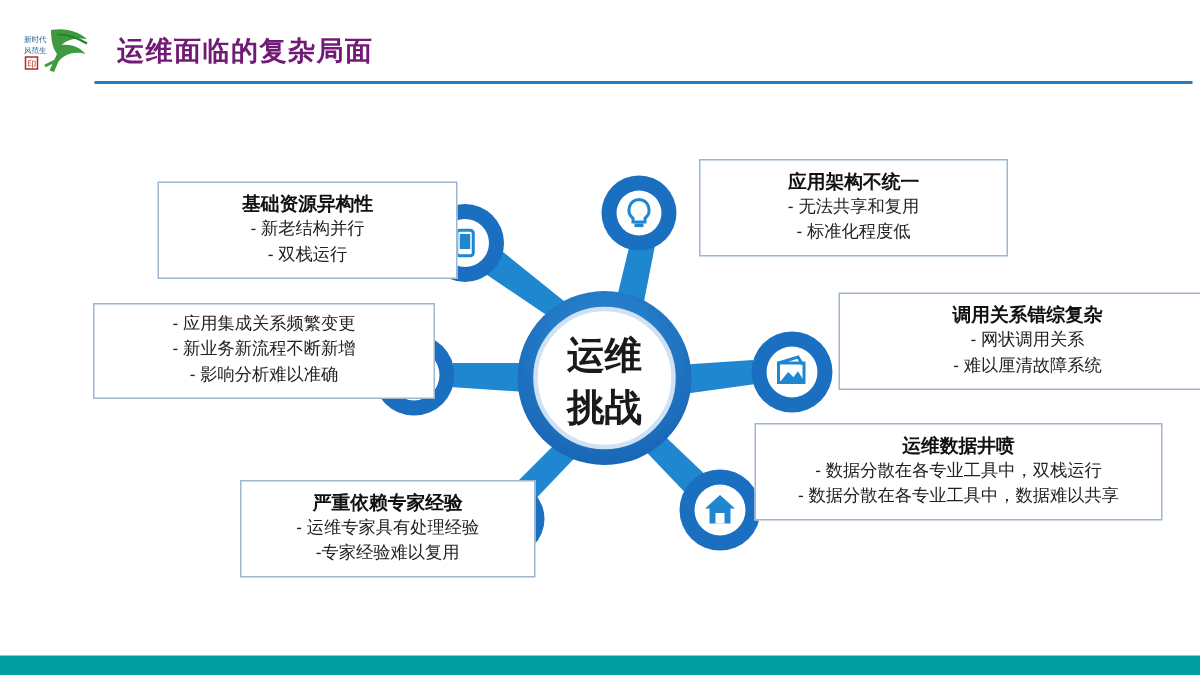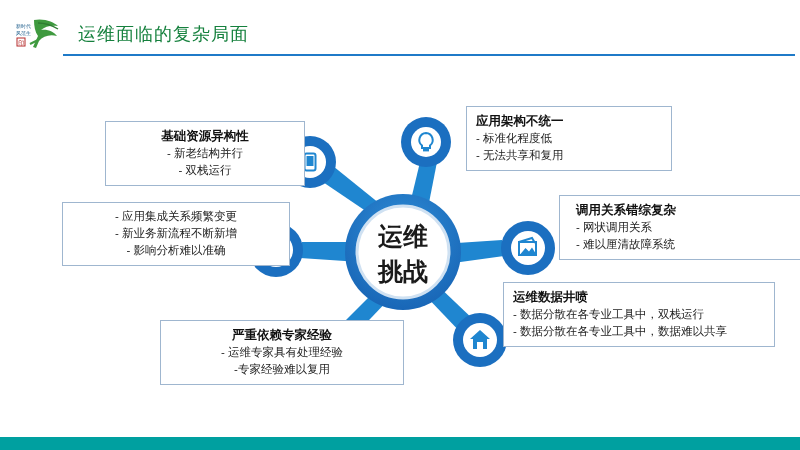--- a/index.html
+++ b/index.html
@@ -8,21 +8,21 @@
     background:#ffffff;
     font-family:"Liberation Sans","DejaVu Sans",sans-serif;
   }
   #slide{position:absolute;inset:0;}
 
   
   .logo{position:absolute;left:14px;top:14px;width:52px;height:40px;}
   .logo svg{display:block;}
   .page-title{
     position:absolute;left:78px;top:22px;
-    font-size:18px;font-weight:normal;color:#15803d;letter-spacing:1px;
+    font-size:18px;font-weight:bold;color:#701a75;letter-spacing:1px;
     white-space:nowrap;
   }
   .title-rule{
     position:absolute;left:63px;top:54px;width:732px;height:2px;
     background:#1f7ac8;
   }
   .footer-bar{
     position:absolute;left:0;bottom:0;width:800px;height:13px;
     background:#00a0a0;
   }
@@ -41,26 +41,26 @@
     color:#2b2b2b;
   }
   .callout .c-title{
     font-size:12.5px;font-weight:bold;color:#111111;
     line-height:18px;white-space:nowrap;
   }
   .callout .c-line{
     font-size:11.5px;color:#222222;line-height:17px;white-space:nowrap;
   }
   .align-right{text-align:center;}
-  .align-left{text-align:left;}
+  .align-left{text-align:center;}
 
   
   #box-infra   {left:105px;top:121px;width:200px;}
   #box-change  {left:62px; top:202px;width:228px;}
-  #box-expert  {left:160px;top:320px;width:244px;}
+  #box-expert  {left:160px;top:320px;width:197px;}
   #box-arch    {left:466px;top:106px;width:206px;}
   #box-call    {left:559px;top:195px;width:245px;padding-left:16px;}
   #box-data    {left:503px;top:282px;width:272px;}
 </style>
 </head>
 <body>
 
 <div id="slide">
 
   <div class="logo">
@@ -183,22 +183,22 @@
   </div>
 
   <div class="callout align-right" id="box-expert">
     <div class="c-title">严重依赖专家经验</div>
     <div class="c-line">- 运维专家具有处理经验</div>
     <div class="c-line">-专家经验难以复用</div>
   </div>
 
   <div class="callout align-left" id="box-arch">
     <div class="c-title">应用架构不统一</div>
+    <div class="c-line">- 无法共享和复用</div>
     <div class="c-line">- 标准化程度低</div>
-    <div class="c-line">- 无法共享和复用</div>
   </div>
 
   <div class="callout align-left" id="box-call">
     <div class="c-title">调用关系错综复杂</div>
     <div class="c-line">- 网状调用关系</div>
     <div class="c-line">- 难以厘清故障系统</div>
   </div>
 
   <div class="callout align-left" id="box-data">
     <div class="c-title">运维数据井喷</div>

